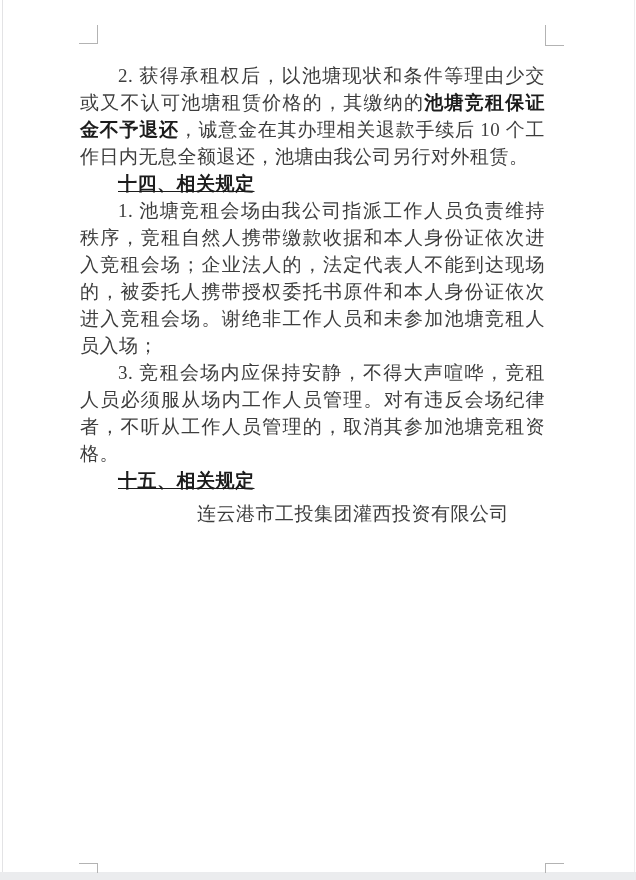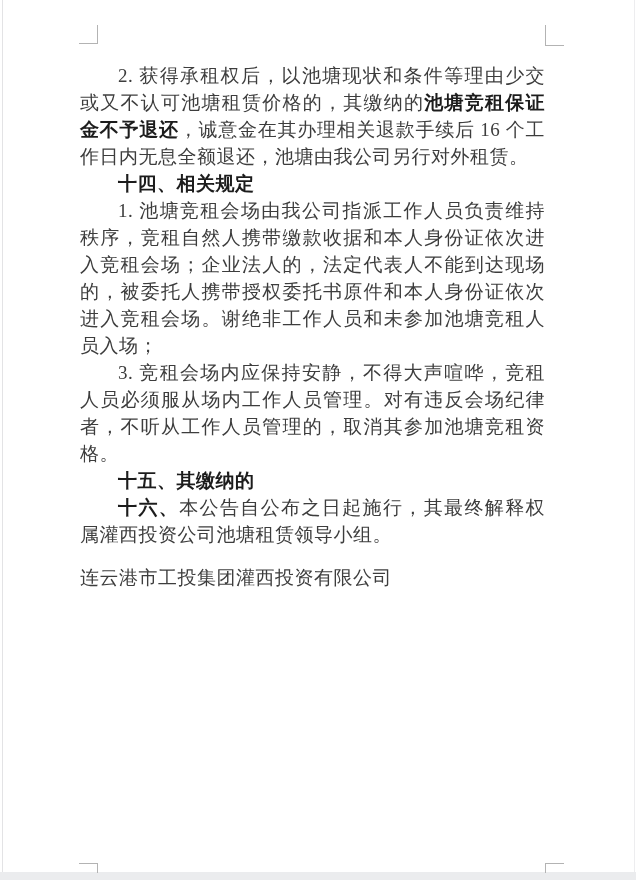--- a/index.html
+++ b/index.html
@@ -31,48 +31,48 @@
     font-size: 19px;
     line-height: 27px;
     letter-spacing: 0.5px;
   }
   .para {
     margin: 0;
     text-indent: 2em;
     text-align: justify;
     text-justify: inter-character;
   }
-  .para.heading { font-weight: bold; color: #1c1c1c; }
+  .para.heading { font-weight: bold; color: #1c1c1c; text-decoration: underline; }
   .bold { font-weight: bold; color: #1c1c1c; }
   .underline { text-decoration: underline; text-underline-offset: 3px; text-decoration-thickness: 1.5px; }
   .signature {
-    margin: 16px 36px 0 0;
+    margin: 6px 36px 0 0;
+    text-align: right;
     text-indent: 0;
   }
 </style>
 </head>
 <body>
 
 <div class="page">
 
   <div class="edge-left"></div>
   <div class="edge-right"></div>
   <div class="bottom-strip"></div>
 
   <div class="mark mark-tl"></div>
   <div class="mark mark-tr"></div>
   <div class="mark mark-bl"></div>
   <div class="mark mark-br"></div>
 
   <div class="text-area">
     <div>
-        <p class="para"><span>2. 获得承租权后，以池塘现状和条件等理由少交或又不认可池塘租赁价格的，其缴纳的</span><span class="bold">池塘竞租保证金不予退还</span><span>，诚意金在其办理相关退款手续后 16 个工作日内无息全额退还，池塘由我公司另行对外租赁。</span></p>
+        <p class="para"><span>2. 获得承租权后，以池塘现状和条件等理由少交或又不认可池塘租赁价格的，其缴纳的</span><span class="bold">池塘竞租保证金不予退还</span><span>，诚意金在其办理相关退款手续后 10 个工作日内无息全额退还，池塘由我公司另行对外租赁。</span></p>
         <p class="para heading"><span class="bold">十四、相关规定</span></p>
         <p class="para"><span>1. 池塘竞租会场由我公司指派工作人员负责维持秩序，竞租自然人携带缴款收据和本人身份证依次进入竞租会场；企业法人的，法定代表人不能到达现场的，被委托人携带授权委托书原件和本人身份证依次进入竞租会场。谢绝非工作人员和未参加池塘竞租人员入场；</span></p>
         <p class="para"><span>3. 竞租会场内应保持安静，不得大声喧哗，竞租人员必须服从场内工作人员管理。对有违反会场纪律者，不听从工作人员管理的，取消其参加池塘竞租资格。</span></p>
-        <p class="para heading"><span class="bold">十五、其缴纳的</span></p>
-        <p class="para"><span class="bold">十六、</span><span>本公告自公布之日起施行，其最终解释权属灌西投资公司池塘租赁领导小组。</span></p>
+        <p class="para heading"><span class="bold">十五、相关规定</span></p>
       </div>
     <p class="para signature">连云港市工投集团灌西投资有限公司</p>
 
   </div>
 
 </div>
 
 </body></html>

